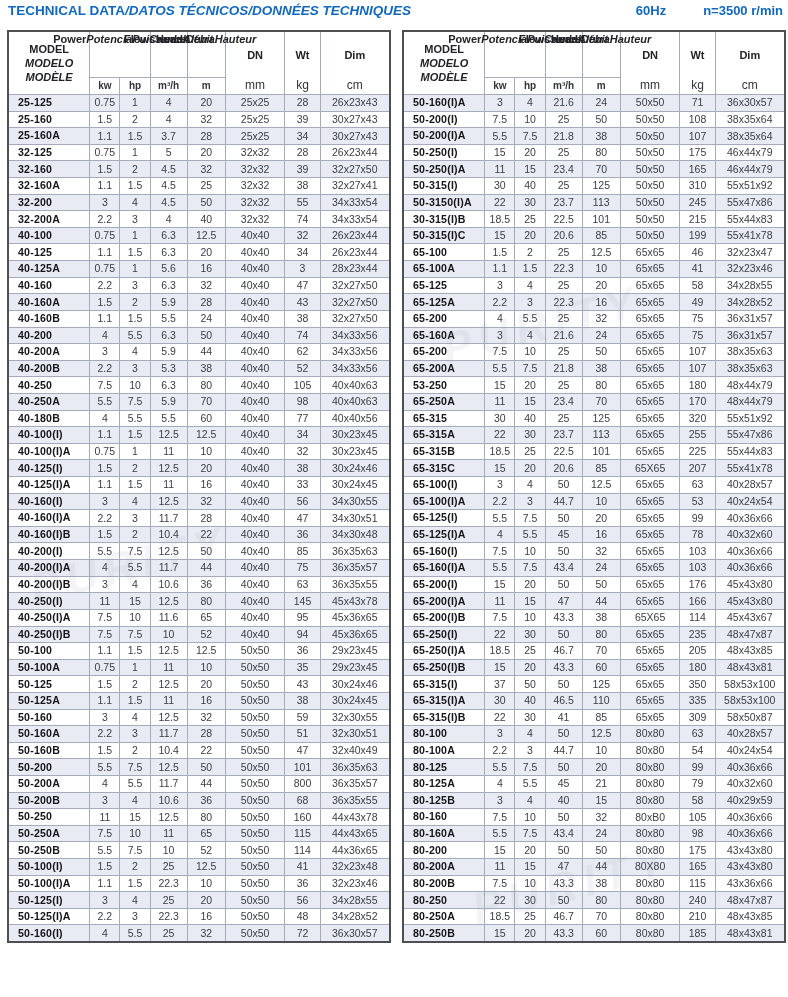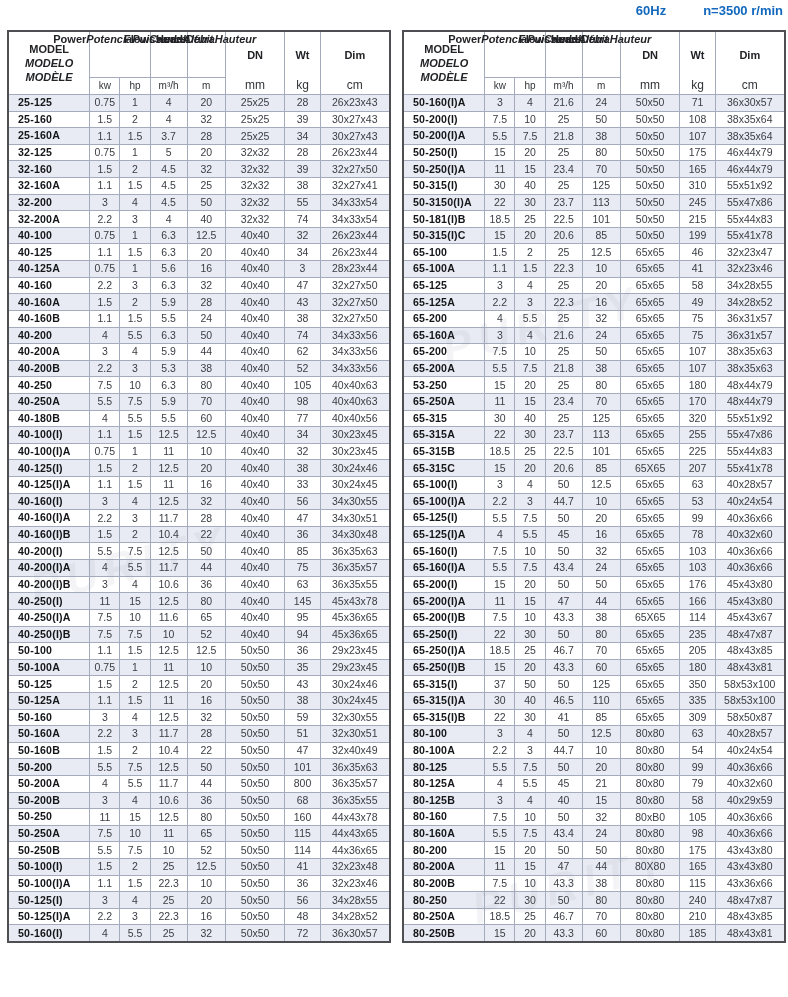--- a/index.html
+++ b/index.html
@@ -25,21 +25,21 @@
   col.c-kw    { width:7.9%; }
   col.c-hp    { width:7.9%; }
   col.c-flow  { width:9.7%; }
   col.c-head  { width:10.0%; }
   col.c-dn    { width:15.6%; }
   col.c-wt    { width:9.2%; }
   col.c-dim   { width:18.3%; }
 
   thead th { background:#fff; color:#222326; padding:0; vertical-align:middle; }
   .hdr-names th { height:45px; }
-  .hdr-units th { height:17px; font-weight:normal; font-size:10px; color:#323438; }
+  .hdr-units th { height:17px; font-weight:bold; font-size:10px; color:#323438; }
 
   .th-stack { display:flex; flex-direction:row; justify-content:center; height:100%; line-height:1.28; font-size:11px; }
   .h1 { font-weight:bold; }
   .h2 { font-weight:bold; font-style:italic; }
 
   .th2 { display:flex; flex-direction:column; height:62px; }
   .th2 .name-area { flex:1; display:flex; flex-direction:column; justify-content:center; line-height:1.28; font-size:11px; }
   .th2 .unit-area { height:16px; font-weight:normal; font-size:12px; color:#323438; }
   .th2.center-all { justify-content:center; }
 
@@ -57,20 +57,21 @@
   #wm1 { left:28px;  top:540px; }
   #wm2 { left:440px; top:300px; }
   #wm3 { left:470px; top:860px; }
 </style>
 </head>
 <body>
 
 <div class="page">
 
   <div class="titlebar">
+    <div class="doc-title"><span>TECHNICAL DATA</span><span class="it">/DATOS TÉCNICOS/DONNÉES TECHNIQUES</span></div>
     <div class="title-right">
       <span class="freq">60Hz</span>
       <span class="speed">n=3500 r/min</span>
     </div>
   </div>
 
   <div class="tables">
 
     <table class="spec">
       <colgroup>
@@ -801,21 +802,21 @@
             <td class="model">50-3150(I)A</td>
             <td class="val">22</td>
             <td class="val">30</td>
             <td class="val">23.7</td>
             <td class="val">113</td>
             <td class="val">50x50</td>
             <td class="val">245</td>
             <td class="val">55x47x86</td>
           </tr>
           <tr>
-            <td class="model">50-181(I)B</td>
+            <td class="model">30-315(I)B</td>
             <td class="val">18.5</td>
             <td class="val">25</td>
             <td class="val">22.5</td>
             <td class="val">101</td>
             <td class="val">50x50</td>
             <td class="val">215</td>
             <td class="val">55x44x83</td>
           </tr>
           <tr>
             <td class="model">50-315(I)C</td>

